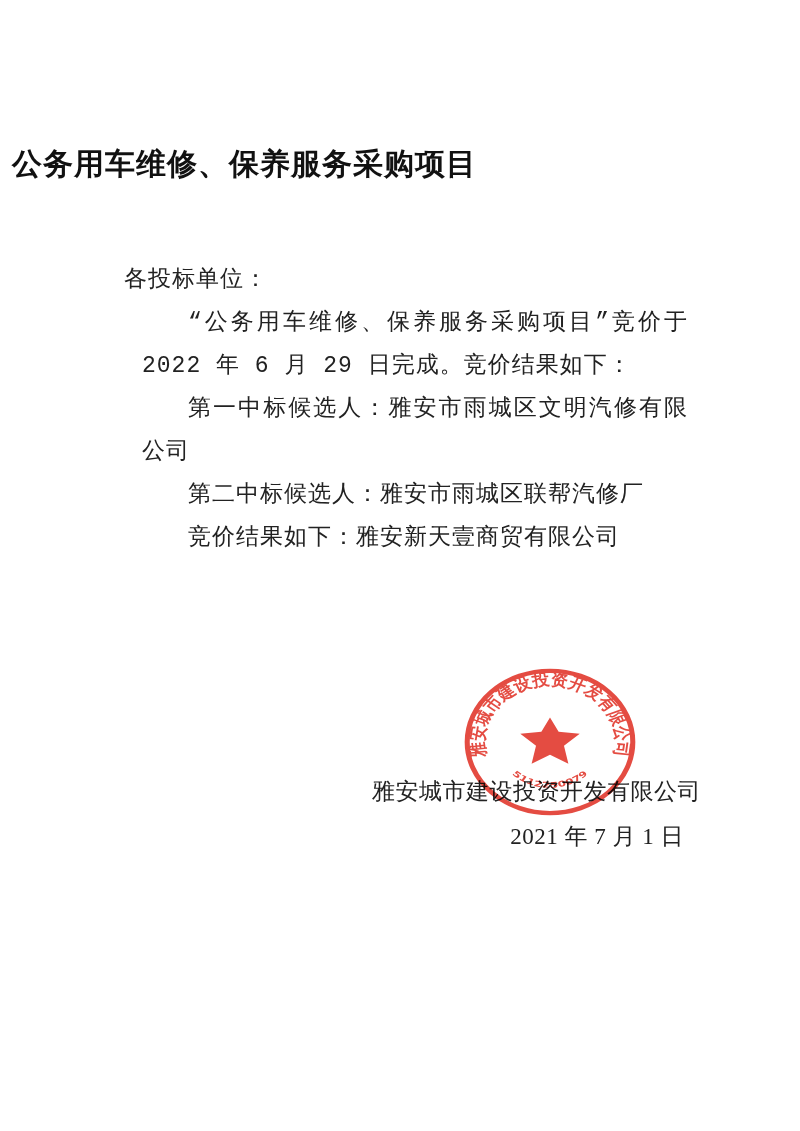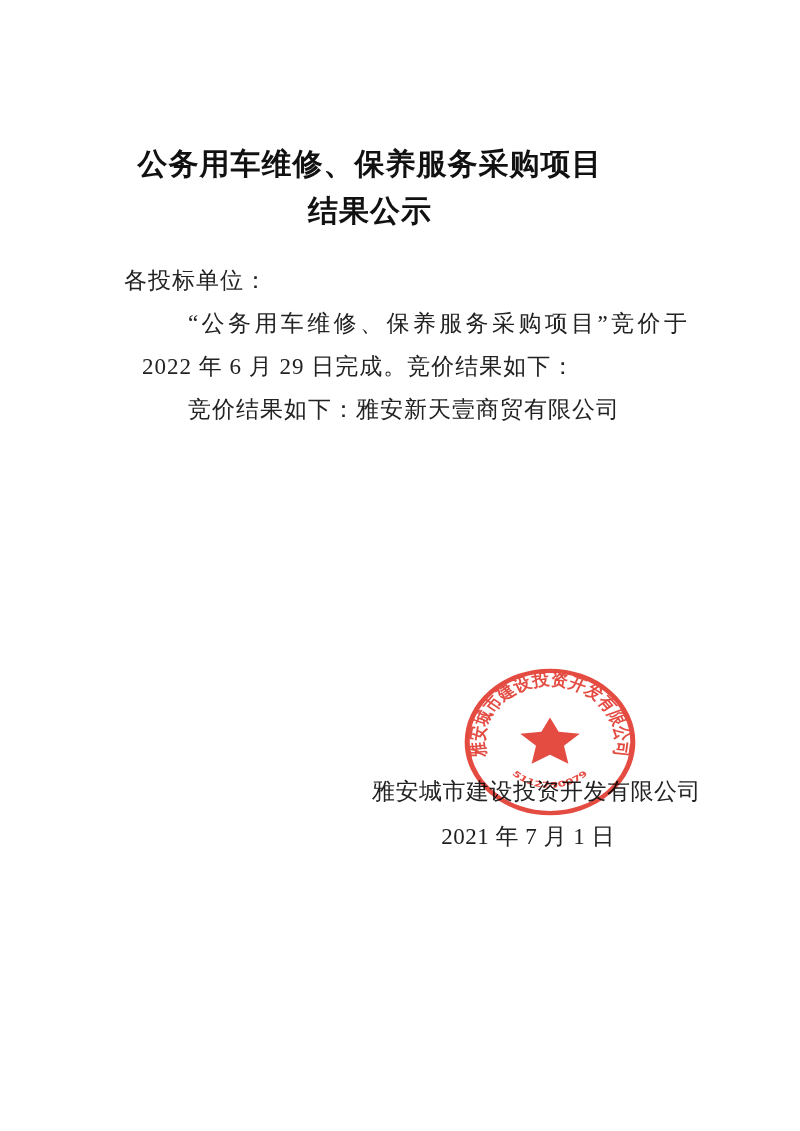--- a/index.html
+++ b/index.html
@@ -13,61 +13,61 @@
     height: 1131px;
     margin: 0 auto;
     background: #ffffff;
     overflow: hidden;
     font-family: "Liberation Serif", "DejaVu Serif", serif;
     color: #1a1a1a;
   }
   .title {
     position: absolute;
     top: 140px;
-    left: 4px;
+    left: 12px;
     width: 732px;
     margin: 0;
-    text-align: center;
+    text-align: left;
     font-size: 30px;
     font-weight: 700;
     line-height: 47px;
     letter-spacing: 1px;
     color: #111;
   }
   .title .title-line { display: block; }
   .doc-body {
     position: absolute;
     top: 259px;
     left: 124px;
     width: 564px;
     font-size: 23px;
     line-height: 43px;
     letter-spacing: 1px;
     text-align: justify;
     color: #222;
   }
-  .doc-body p { margin: 0; }
+  .doc-body p { margin: 0; font-family: Liberation Mono, monospace; }
   .doc-body p.indent { text-indent: 2em; margin-left: 18px; }
   .signature {
     position: absolute;
     top: 770px;
     left: 372px;
     width: 312px;
     font-size: 23px;
     line-height: 43px;
     letter-spacing: 0.5px;
     color: #222;
   }
   .signature .company {
     text-align: center;
     white-space: nowrap;
   }
   .signature .sig-date {
     margin-top: 2px;
-    text-align: center;
+    text-align: right;
     white-space: nowrap;
   }
   .seal {
     position: absolute;
     left: 458px;
     top: 663px;
     width: 184px;
     height: 158px;
     mix-blend-mode: multiply;
     opacity: 0.92;
@@ -75,26 +75,27 @@
   }
   .seal svg { width: 100%; height: 100%; display: block; }
 </style>
 </head>
 <body>
 
 <div class="page">
 
   <h1 class="title">
     <span class="title-line">公务用车维修、保养服务采购项目</span>
-    <span class="title-line">结果公示</span>
   </h1>
 
   <div class="doc-body">
     <p class="no-indent">各投标单位：</p>
     <p class="indent">“公务用车维修、保养服务采购项目”竞价于 2022 年 6 月 29 日完成。竞价结果如下：</p>
+    <p class="indent">第一中标候选人：雅安市雨城区文明汽修有限公司</p>
+    <p class="indent">第二中标候选人：雅安市雨城区联帮汽修厂</p>
     <p class="indent">竞价结果如下：雅安新天壹商贸有限公司</p>
   </div>
 
   <div class="signature">
     <div class="company">雅安城市建设投资开发有限公司</div>
     <div class="sig-date">2021 年 7 月 1 日</div>
   </div>
 
   <div class="seal">
     <svg viewBox="0 0 200 200" preserveAspectRatio="none" aria-hidden="true">

